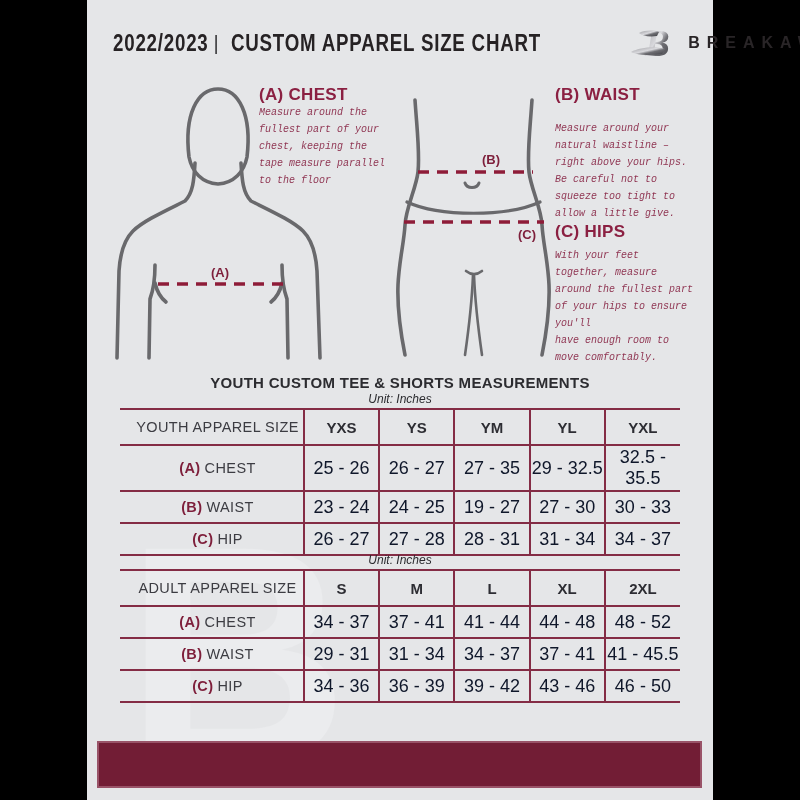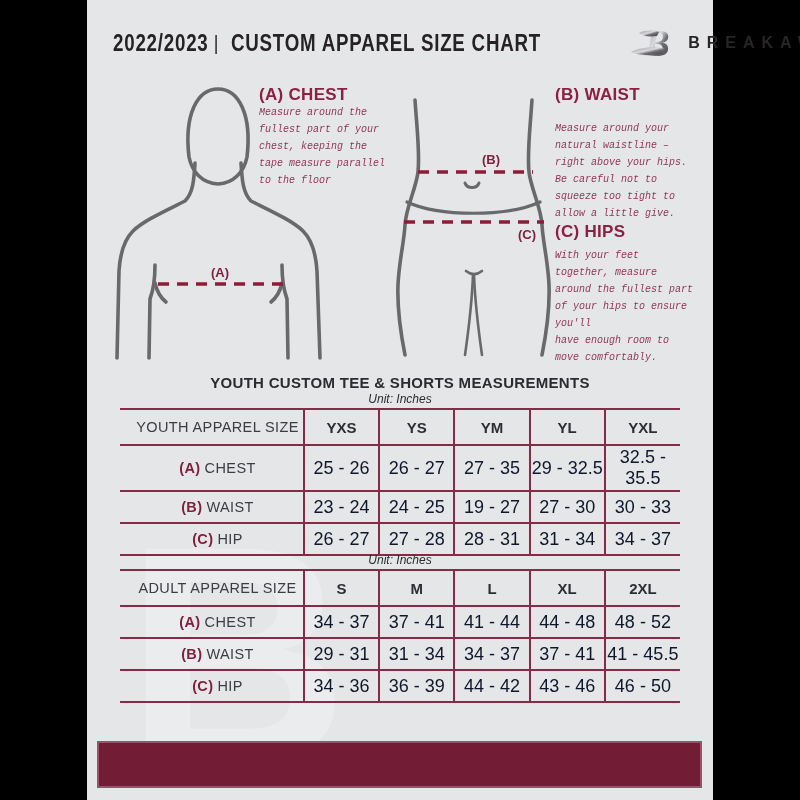--- a/index.html
+++ b/index.html
@@ -214,21 +214,21 @@
           <td>29 - 31</td>
           <td>31 - 34</td>
           <td>34 - 37</td>
           <td>37 - 41</td>
           <td>41 - 45.5</td>
         </tr>
         <tr>
           <td class="lbl"><span class="pfx">(C)</span><span>HIP</span></td>
           <td>34 - 36</td>
           <td>36 - 39</td>
-          <td>44 - 42</td>
+          <td>39 - 42</td>
           <td>43 - 46</td>
           <td>46 - 50</td>
         </tr>
       </tbody>
         </table>
     </div>
 
     <div class="footer-bar"></div>
   </div>
 </div>

